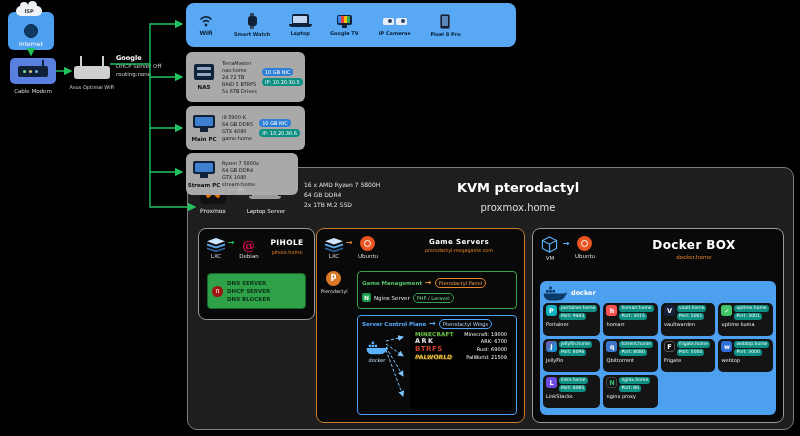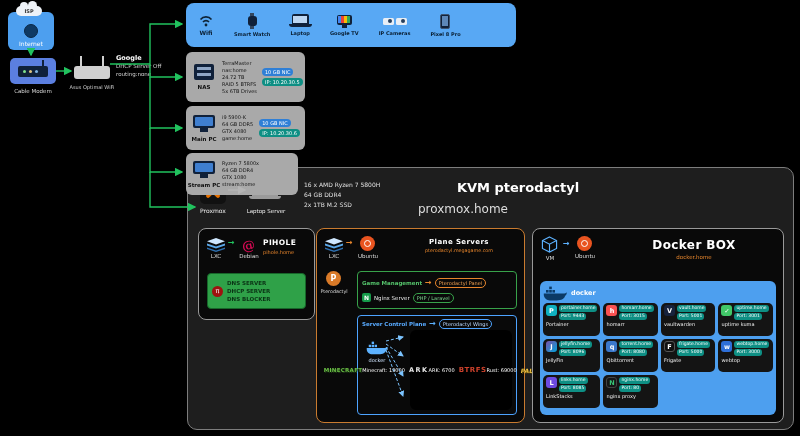--- a/index.html
+++ b/index.html
@@ -80,21 +80,21 @@
   .i-monitor::after{content:"";position:absolute;left:7px;bottom:-4px;width:8px;height:4px;background:#10213a;}
 
   
   .kvm-panel{position:absolute;left:187px;top:167px;width:605px;height:261px;background:#1e1e1e;border:1px solid #7d7d7d;border-radius:10px;z-index:1;}
   .i-proxmox{position:absolute;left:12px;top:10px;width:26px;height:26px;background:#111;border-radius:5px;overflow:hidden;}
   .i-proxmox::before,.i-proxmox::after{content:"";position:absolute;left:4px;top:11px;width:18px;height:4px;background:#e57000;border-radius:2px;}
   .i-proxmox::before{transform:rotate(45deg);}
   .i-proxmox::after{transform:rotate(-45deg);}
   .kvm-specs{position:absolute;left:116px;top:12px;font-size:6px;color:#e0e0e0;line-height:1.65;}
   .kvm-title{position:absolute;left:230px;top:12px;width:200px;text-align:center;font-size:13px;font-weight:bold;color:#fff;}
-  .kvm-sub{position:absolute;left:230px;top:34px;width:200px;font-size:12px;color:#ddd;}
+  .kvm-sub{position:absolute;left:230px;top:34px;width:200px;text-align:center;font-size:10px;color:#ddd;}
 
   
   .sub-box{position:absolute;background:#090909;border-radius:8px;}
   .sb-gray{border:1px solid #999;}
   .sb-orange{border:1.5px solid #c97b2f;}
   .mini-lbl{position:absolute;font-size:5.5px;color:#ddd;text-align:center;}
   .sb-title{font-size:7.5px;font-weight:bold;color:#fff;letter-spacing:.4px;}
   .sb-sub{font-size:5px;color:#e8862c;margin-top:2px;}
   .i-debian{font-family:"DejaVu Serif","Liberation Serif",serif;font-size:13px;font-weight:bold;color:#d70a53;transform:rotate(-12deg);display:inline-block;line-height:1;}
   .i-debian::after{content:"@";}
@@ -117,21 +117,21 @@
   .mgmt-label{font-size:5.5px;font-weight:bold;color:#54c06a;white-space:nowrap;}
   .ctrl-label{font-size:5.5px;font-weight:bold;color:#58aaff;white-space:nowrap;}
   .ngx-label{font-size:5.5px;color:#e8e8e8;white-space:nowrap;}
   .pillo{display:inline-block;border-radius:6px;padding:1px 3px;font-size:5px;white-space:nowrap;}
   .pillo-orange{border:1px solid #e8862c;color:#f0a050;}
   .pillo-green{border:1px solid #38a24a;color:#7fd892;}
   .pillo-blue{border:1px solid #4da3ff;color:#bcd9ff;}
 
   .ctrl-box{position:absolute;left:40px;top:86px;width:160px;height:100px;border:1px solid #4da3ff;border-radius:4px;padding:3px 4px;box-sizing:border-box;}
   .games-panel{position:absolute;left:52px;top:14px;width:102px;height:80px;background:#000;border-radius:6px;padding:1px 3px;box-sizing:border-box;
-               display:flex;flex-direction:row;justify-content:center;}
+               display:flex;flex-direction:column;justify-content:flex-start;}
   .grow{display:flex;justify-content:space-between;align-items:center;padding:0 2px;}
   .lg-mc{font-size:5.5px;font-weight:bold;color:#6abf45;text-shadow:1px 1px 0 #1e3d15;letter-spacing:.3px;}
   .lg-ark{font-size:6.5px;font-weight:bold;color:#e6e6e6;letter-spacing:1.5px;}
   .lg-rust{font-size:7px;font-weight:bold;color:#cd412b;letter-spacing:.5px;}
   .lg-pal{font-size:6px;font-weight:bold;font-style:italic;color:#f2c441;text-shadow:1px 1px 0 #4a3a0a;}
   .gport{font-size:5px;color:#fff;white-space:nowrap;}
 
   
   .blue-panel{position:absolute;left:7px;top:52px;width:236px;height:134px;background:#4d9fef;border-radius:6px;padding:3px;box-sizing:border-box;}
   .bp-head{display:flex;align-items:center;gap:4px;height:18px;color:#0b3a66;}
@@ -315,21 +315,21 @@
         <svg width="18" height="14" viewBox="0 0 18 14">
             <path d="M9 0L18 3.2 9 6.4 0 3.2Z" fill="#cfe8ff"></path>
             <path d="M0 5.4L9 8.6 18 5.4V7.4L9 10.6 0 7.4Z" fill="#5aa7e8"></path>
             <path d="M0 9.4L9 12.6 18 9.4V11L9 14 0 11Z" fill="#2e6fae"></path>
           </svg>
       </div>
       <div class="mini-lbl" style="left:4px;top:24px;width:26px;">LXC</div>
       <span class="arr ar-g abs" style="left:29px;top:10px;">→</span>
       <div class="abs" style="left:43px;top:6px;"><span class="i-debian"></span></div>
       <div class="mini-lbl" style="left:36px;top:24px;width:28px;">Debian</div>
-      <div class="abs" style="left:64px;top:9px;width:48px;">
+      <div class="abs" style="left:64px;top:9px;width:48px;text-align:center;">
         <div class="sb-title">PIHOLE</div>
         <div class="sb-sub">pihole.home</div>
       </div>
       <div class="green-srv-box">
         <div class="i-pihole"></div>
         <div class="lines">
           <div>DNS SERVER</div>
           <div>DHCP SERVER</div>
           <div>DNS BLOCKER</div>
         </div>
@@ -344,21 +344,21 @@
             <path d="M0 9.4L9 12.6 18 9.4V11L9 14 0 11Z" fill="#2e6fae"></path>
           </svg>
       </div>
       <div class="mini-lbl" style="left:4px;top:24px;width:26px;">LXC</div>
       <span class="arr ar-o abs" style="left:29px;top:10px;">→</span>
       <div class="abs" style="left:43px;top:7px;">
           <div class="i-ubuntu"></div>
         </div>
       <div class="mini-lbl" style="left:37px;top:24px;width:28px;">Ubuntu</div>
       <div class="abs" style="left:84px;top:9px;width:116px;text-align:center;">
-        <div class="sb-title" style="font-size:7px;">Plane Servers</div>
+        <div class="sb-title" style="font-size:7px;">Game Servers</div>
         <div class="sb-sub" style="font-size:4.8px;">pterodactyl.megagame.com</div>
       </div>
       <div class="abs" style="left:9px;top:42px;">
           <div class="i-ptero"></div>
         </div>
       <div class="mini-lbl" style="left:0px;top:60px;width:34px;font-size:4.8px;">Pterodactyl</div>
 
       <div class="mgmt-box">
         <div class="mrow">
           <span class="mgmt-label">Game Management</span>

